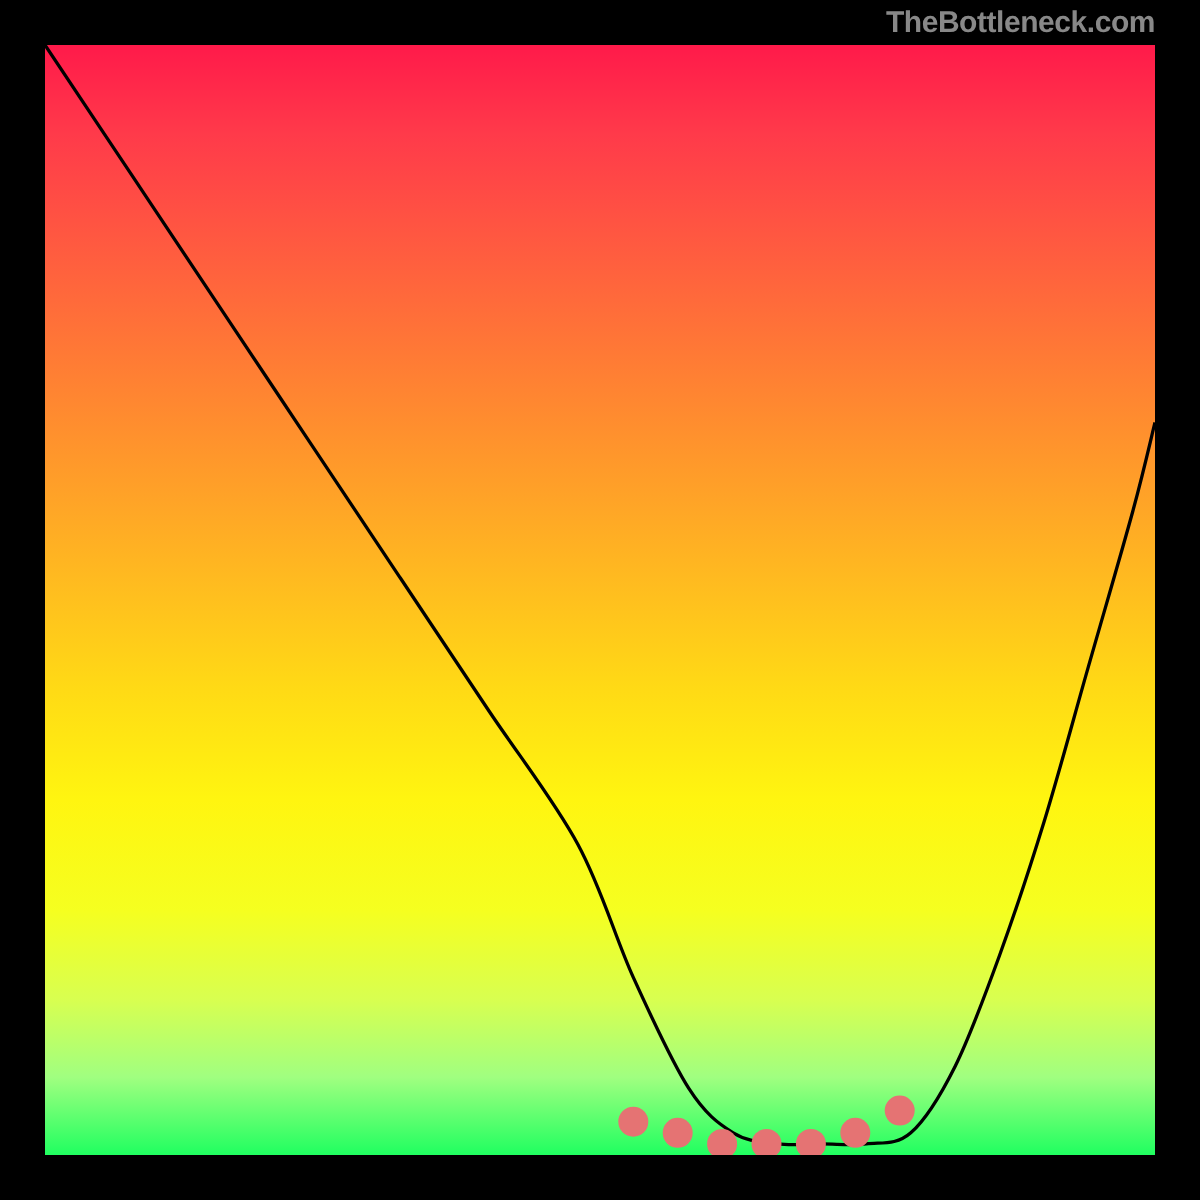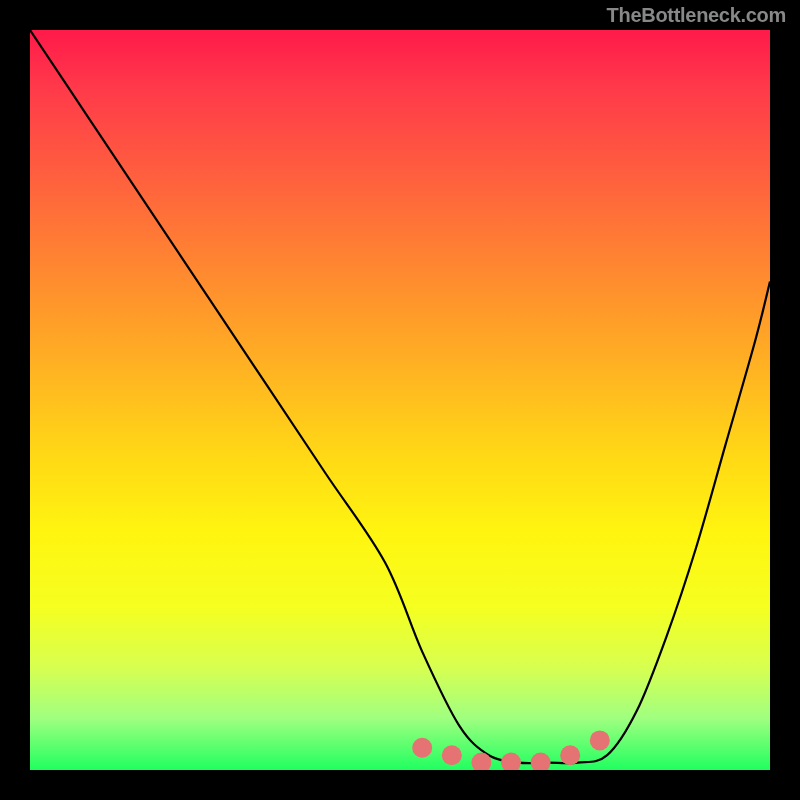--- a/index.html
+++ b/index.html
@@ -33,21 +33,21 @@
       #fff510 68%,
       #f5ff20 78%,
       #d8ff50 86%,
       #a0ff80 93%,
       #20ff60 100%
     );
   }
   .watermark {
     position: absolute;
     top: 4px;
-    right: 14px;
+    right: 30px;
     font-family: Arial, Helvetica, sans-serif;
     font-size: 20px;
     font-weight: 600;
     color: #888;
     letter-spacing: -0.3px;
   }
   svg.curve {
     position: absolute;
     left: 0;
     top: 0;

